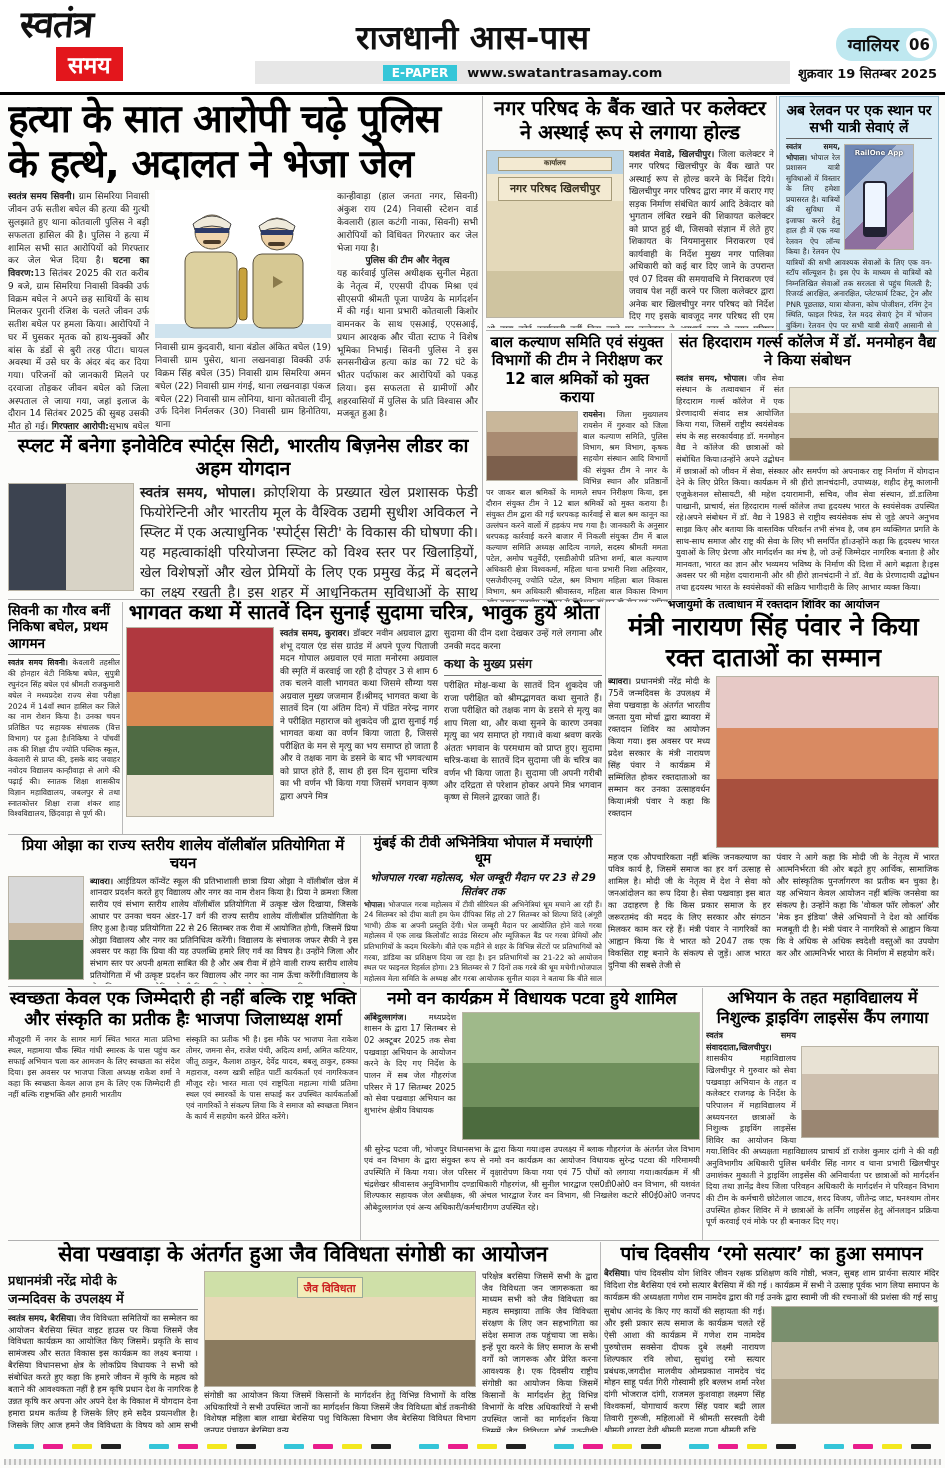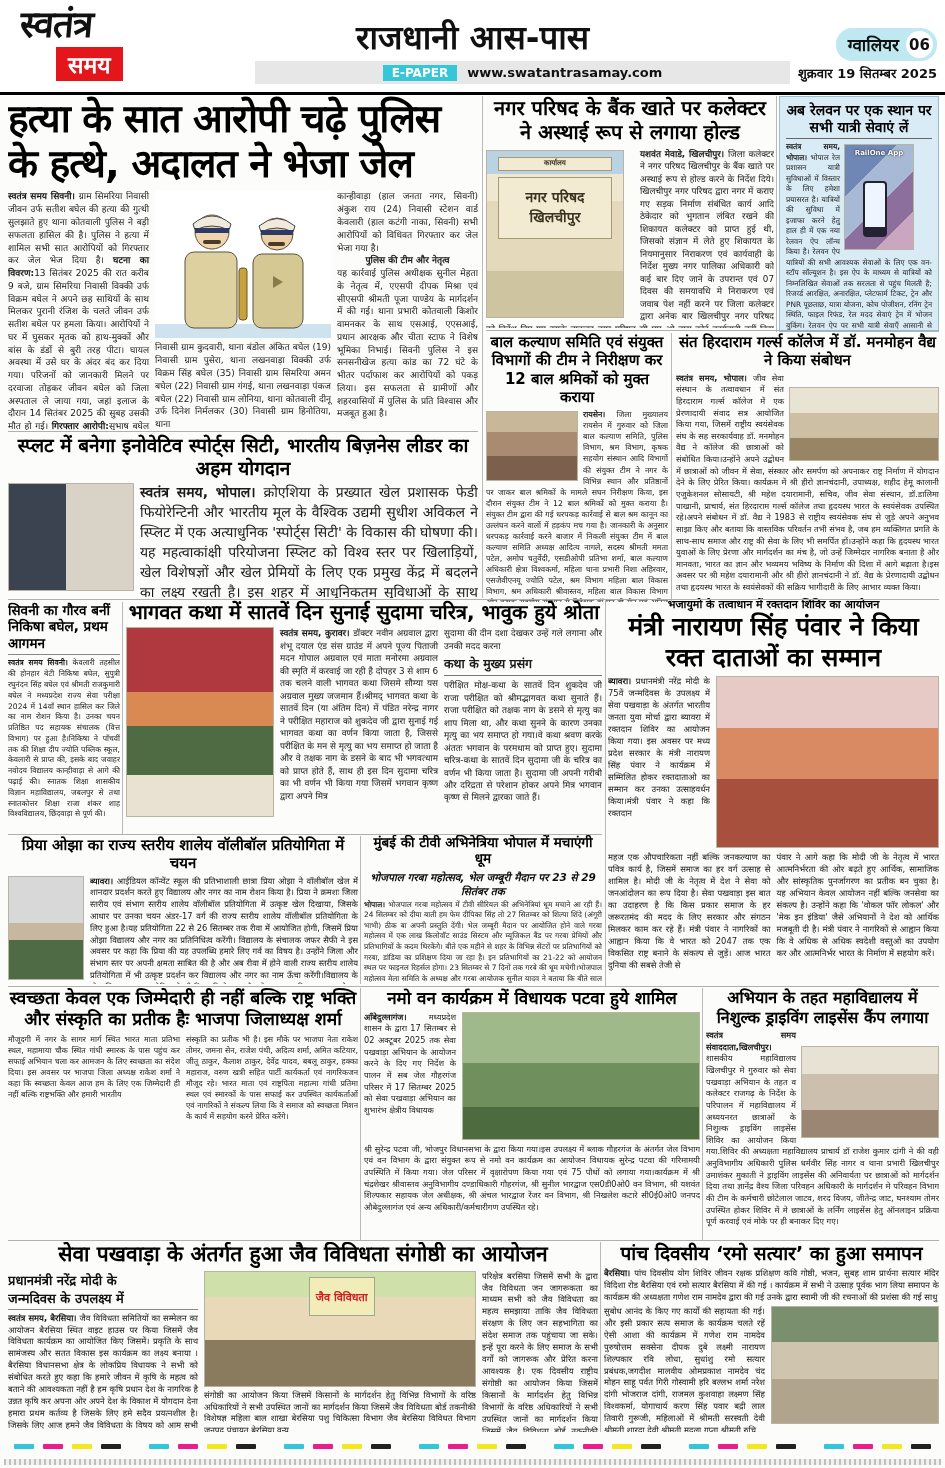--- a/index.html
+++ b/index.html
@@ -45,21 +45,21 @@
   .ph-group{background:linear-gradient(180deg,#e8e3d2 0 35%,#cdbfa4 35% 70%,#988566 70% 100%);}
   .ph-men{background:linear-gradient(90deg,#3c4350 0 46%,#d8d3c6 46% 100%);}
   .ph-temple{background:linear-gradient(180deg,#b0383f 0 34%,#d98a52 34% 52%,#4f6b44 52% 78%,#e9e2d2 78% 100%);}
   .ph-rakta{background:linear-gradient(180deg,#e7c9c6 0 30%,#d98a62 30% 60%,#a8503e 60% 100%);}
   .ph-girl{background:linear-gradient(180deg,#d8d8d8 0 45%,#c8b7a0 45% 62%,#4e6b46 62% 100%);}
   .ph-street{background:linear-gradient(180deg,#9aa4a8 0 38%,#7b726a 38% 75%,#565049 75% 100%);}
   .ph-disc{position:absolute;right:18%;bottom:18%;width:26%;height:30%;border-radius:50%;background:radial-gradient(circle at 40% 40%,#ff5a33,#d42a10);}
   .ph-garden{background:linear-gradient(180deg,#9fb98a 0 40%,#6f8f5c 40% 75%,#4c6b3e 75% 100%);}
   .ph-class{background:linear-gradient(180deg,#e8e2d4 0 30%,#cdbfae 30% 70%,#9a8672 70% 100%);}
   .ph-stage{background:linear-gradient(180deg,#cfe0a8 0 22%,#e9d9b8 22% 60%,#8a7a5e 60% 100%);}
-  .ph-banner{position:absolute;left:34%;top:5%;padding:11px 6px;background:#f2ecb8;color:#c22;font-weight:800;border:1px solid #9a9;margin-left:12px;}
+  .ph-banner{position:absolute;left:34%;top:5%;padding:2px 6px;background:#f2ecb8;color:#c22;font-weight:800;border:1px solid #9a9;}
   .ph-satsang{background:linear-gradient(180deg,#7a8f6e 0 30%,#cfc4ae 30% 62%,#b0a58c 62% 100%);}
 
   
   .murder-hl{font-size:39px;text-align:left;line-height:1.16;letter-spacing:-1px;}
   .m-c2{width:176px;flex:none;}
   .nagar-hl{font-size:20px;}
   .rail-box{background:#d9ecf6;border:1px solid #96bdd2;box-sizing:border-box;padding:5px 6px;}
   .rail-hl{font-size:14px;border-bottom:1px solid #666;padding-bottom:2px;}
   .small-hl{font-size:15px;}
   .split-hl{font-size:19px;}
@@ -143,23 +143,23 @@
         <span>कान्हीवाड़ा (हाल जनता नगर, सिवनी) अंकुश राय (24) निवासी स्टेशन वार्ड केवलारी (हाल कटंगी नाका, सिवनी) सभी आरोपियों को विधिवत गिरफ्तार कर जेल भेजा गया है। </span>
         <span class="subcenter">पुलिस की टीम और नेतृत्व</span>
         <span>यह कार्रवाई पुलिस अधीक्षक सुनील मेहता के नेतृत्व में, एएसपी दीपक मिश्रा एवं सीएसपी श्रीमती पूजा पाण्डेय के मार्गदर्शन में की गई। थाना प्रभारी कोतवाली किशोर वामनकर के साथ एसआई, एएसआई, प्रधान आरक्षक और चीता स्टाफ ने विशेष भूमिका निभाई। सिवनी पुलिस ने इस सनसनीखेज हत्या कांड का 72 घंटे के भीतर पर्दाफाश कर आरोपियों को पकड़ लिया। इस सफलता से ग्रामीणों और शहरवासियों में पुलिस के प्रति विश्वास और मजबूत हुआ है।</span>
       </div>
     </div>
   </article>
 
   <article class="art" style="left:486px;top:96px;width:288px;height:232px">
     <h2 class="hl nagar-hl">नगर परिषद के बैंक खाते पर कलेक्टर ने अस्थाई रूप से लगाया होल्ड</h2>
     <div class="body" style="font-size:8.8px">
-      <div class="photo ph-building" style="float:left;width:138px;height:168px;margin:2px 16px 2px 0">
+      <div class="photo ph-building" style="float:left;width:138px;height:168px;margin:2px 5px 2px 0">
         <div class="ph-sign" style="font-size:7px;padding:1px 0">कार्यालय</div>
-        <div class="ph-sign" style="top:16%;font-size:14px;padding:10px 0">नगर परिषद खिलचीपुर</div>
+        <div class="ph-sign" style="top:16%;font-size:11px;padding:3px 0">नगर परिषद खिलचीपुर</div>
       </div>
       <span class="byline">यशवंत मेवाडे, खिलचीपुर। </span><span>जिला कलेक्टर ने नगर परिषद खिलचीपुर के बैंक खाते पर अस्थाई रूप से होल्ड करने के निर्देश दिये। खिलचीपुर नगर परिषद द्वारा नगर में कराए गए सड़क निर्माण संबंधित कार्य आदि ठेकेदार को भुगतान लंबित रखने की शिकायत कलेक्टर को प्राप्त हुई थी, जिसको संज्ञान में लेते हुए शिकायत के नियमानुसार निराकरण एवं कार्यवाही के निर्देश मुख्य नगर पालिका अधिकारी को कई बार दिए जाने के उपरान्त एवं 07 दिवस की समयावधि मे निराकरण एवं जवाब पेश नहीं करने पर जिला कलेक्टर द्वारा अनेक बार खिलचीपुर नगर परिषद को निर्देश दिए गए इसके बावजूद नगर परिषद सी एम ओ द्वारा कोई कार्यवाही नहीं किए जाने पर कलेक्टर ने अस्थाई रूप से नगर परिषद खिलचीपुर के भारतीय स्टेट बैंक, शाखा-बस स्टेंड खिलचीपुर पर अस्थाई रूप से होल्ड करने के निर्देश कर रोक लगाई दी है।</span>
     </div>
   </article>
 
   <article class="art rail-box" style="left:779px;top:96px;width:160px;height:236px">
     <h3 class="hl rail-hl">अब रेलवन पर एक स्थान पर सभी यात्री सेवाएं लें</h3>
     <div class="body t7">
       <div class="photo ph-woman" style="float:right;width:70px;height:106px;margin:2px 18px 2px 4px">
         <div class="ph-app-cap">RailOne App</div>

